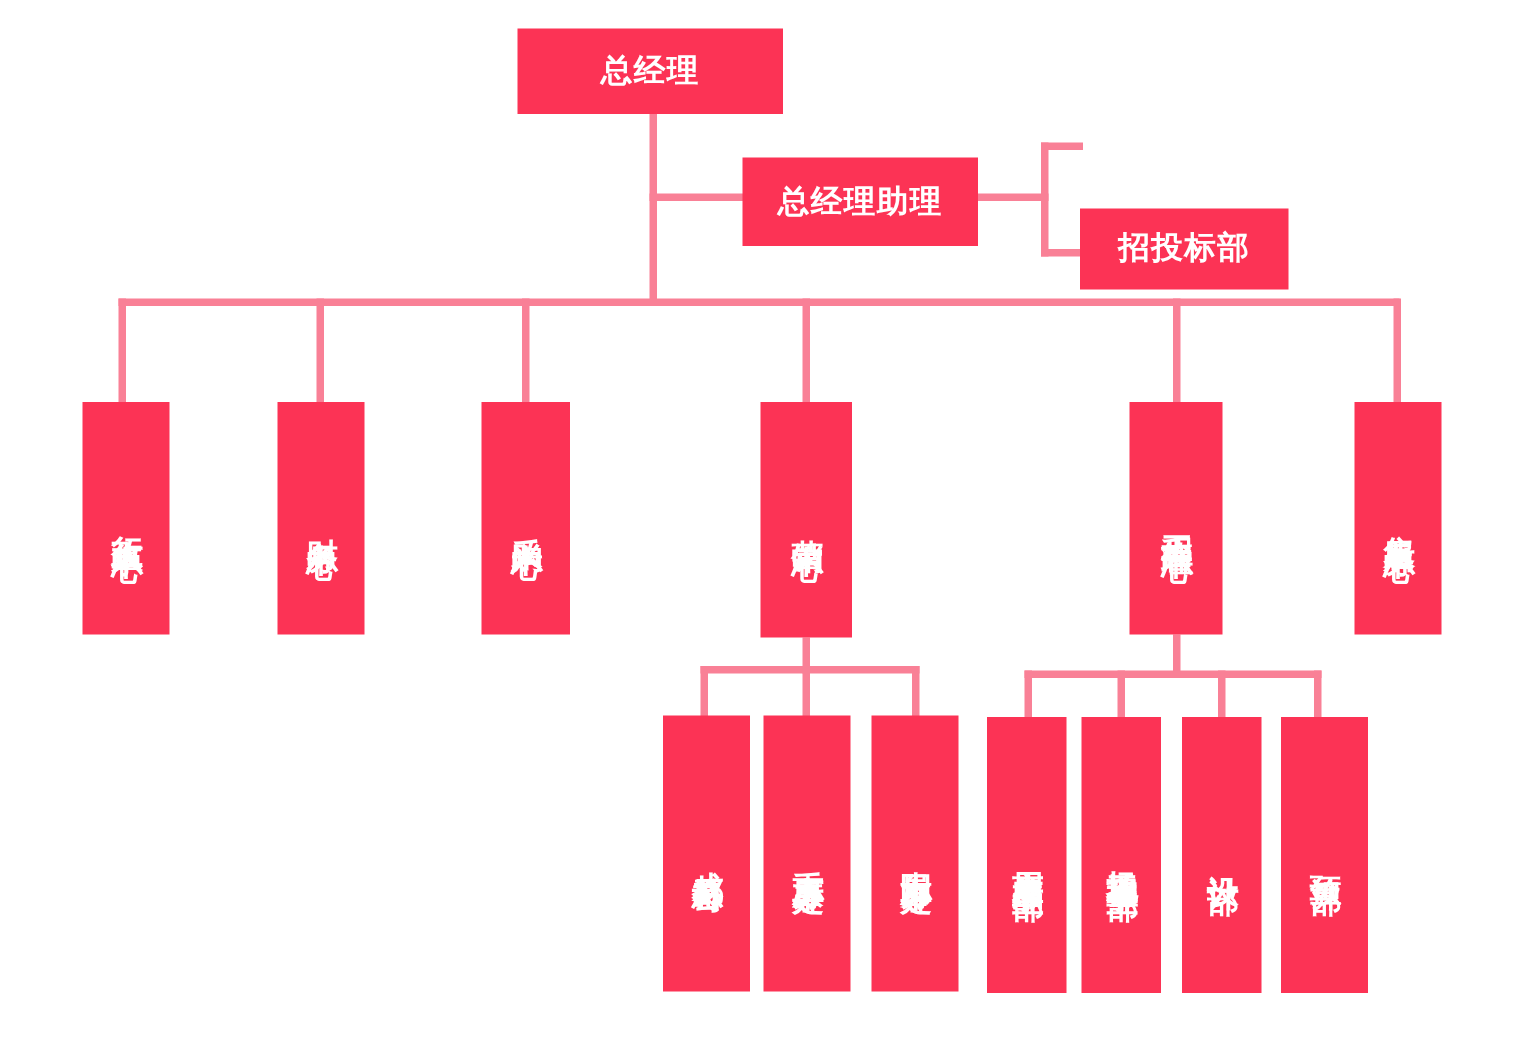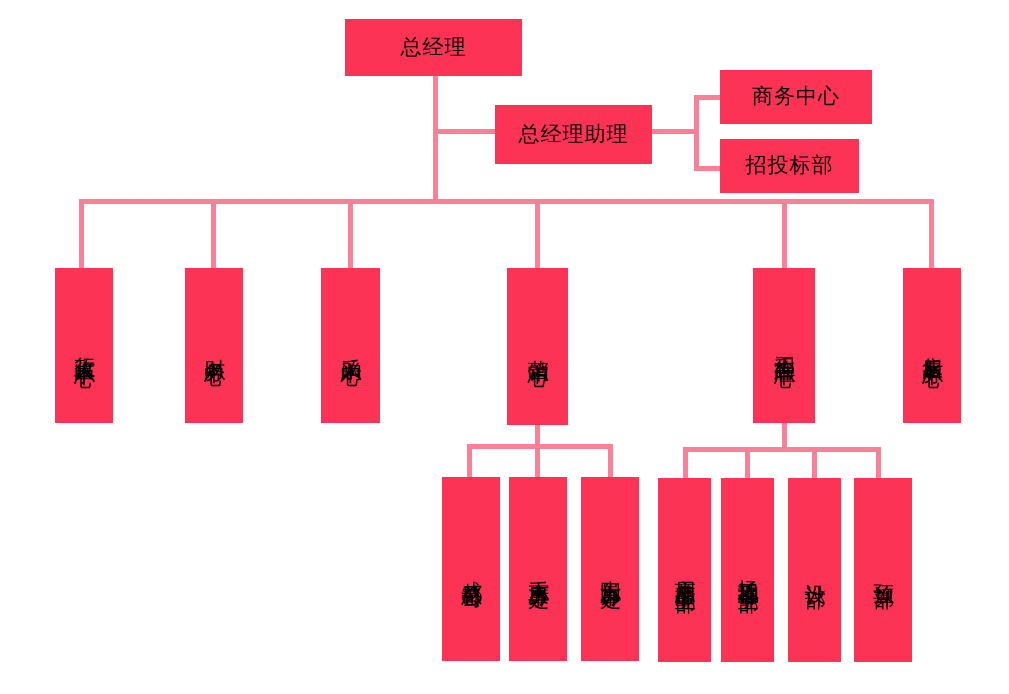--- a/index.html
+++ b/index.html
@@ -14,28 +14,29 @@
   #org-chart {
     position: relative;
     width: 1009px;
     height: 694px;
     background: #ffffff;
     overflow: hidden;
   }
   .node {
     position: absolute;
     background: #FC3355;
-    color: #000000;
+    color: #ffffff;
     display: flex;
     align-items: center;
     justify-content: center;
     box-sizing: border-box;
     z-index: 3;
     line-height: 1.12;
     letter-spacing: 1px;
+    font-weight: bold;
   }
   .node.horiz {
     font-size: 21px;
   }
   .node.vert {
     writing-mode: vertical-rl;
     text-orientation: upright;
     font-size: 21px;
     letter-spacing: 2px;
   }
@@ -78,21 +79,20 @@
   <div class="conn" style="left:683px; top:447px; width:198px; height:5px;"></div>
   <div class="conn" style="left:683px; top:447px; width:5px; height:32px;"></div>
   <div class="conn" style="left:745px; top:447px; width:5px; height:32px;"></div>
   <div class="conn" style="left:812px; top:447px; width:5px; height:32px;"></div>
   <div class="conn" style="left:876px; top:447px; width:5px; height:32px;"></div>
 
   <div class="node horiz" style="left:345px; top:19px; width:177px; height:57px;">总经理</div>
 
   <div class="node horiz" style="left:495px; top:105px; width:157px; height:59px;">总经理助理</div>
 
-  <div class="node horiz" style="left:720px; top:70px; width:152px; height:54px;">商务中心</div>
 
   <div class="node horiz" style="left:720px; top:139px; width:139px; height:54px;">招投标部</div>
 
   <div class="node vert" style="left:55px; top:268px; width:58px; height:155px;">行政人事中心</div>
 
   <div class="node vert" style="left:185px; top:268px; width:58px; height:155px;">财务中心</div>
 
   <div class="node vert" style="left:321px; top:268px; width:59px; height:155px;">采购中心</div>
 
   <div class="node vert" style="left:507px; top:268px; width:61px; height:157px;">营销中心</div>

